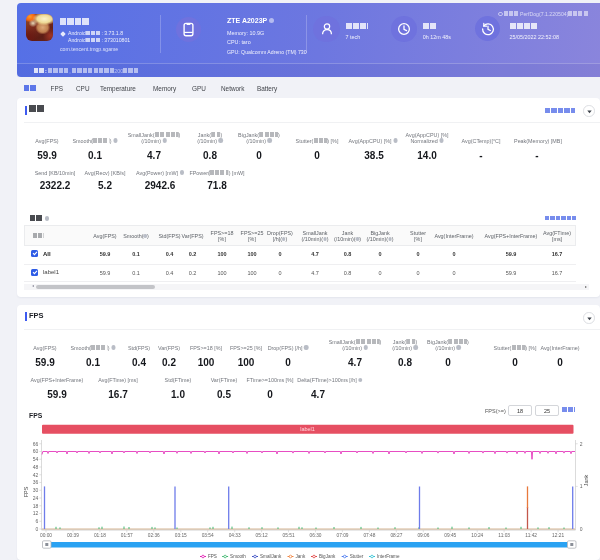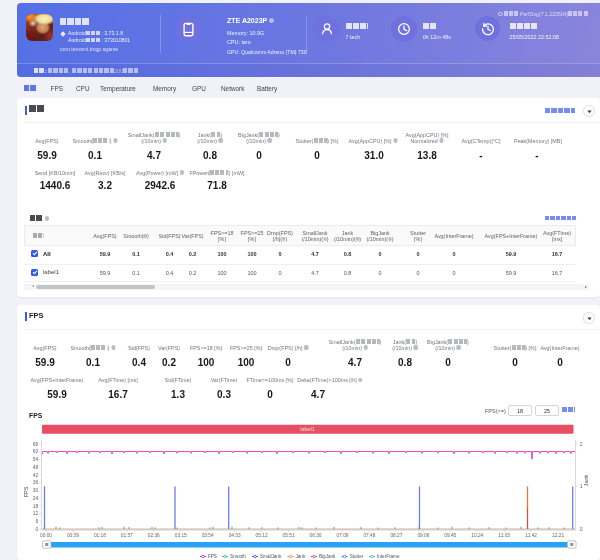--- a/index.html
+++ b/index.html
@@ -135,31 +135,31 @@
 <div class="val" style="left:95px;top:149.5px;">0.1</div>
 <div class="lbl" style="left:154px;top:131.5px;">SmallJank(<span class="z" style="width:24px"></span>)<br>(/10min) <span class="qi"></span></div>
 <div class="val" style="left:154px;top:149.5px;">4.7</div>
 <div class="lbl" style="left:210px;top:131.5px;">Jank(<span class="z" style="width:9.5px"></span>)<br>(/10min) <span class="qi"></span></div>
 <div class="val" style="left:210px;top:149.5px;">0.8</div>
 <div class="lbl" style="left:259px;top:131.5px;">BigJank(<span class="z" style="width:19px"></span>)<br>(/10min) <span class="qi"></span></div>
 <div class="val" style="left:259px;top:149.5px;">0</div>
 <div class="lbl" style="left:317px;top:137.8px;">Stutter(<span class="z" style="width:14px"></span>) [%]</div>
 <div class="val" style="left:317px;top:149.5px;">0</div>
 <div class="lbl" style="left:373px;top:137.8px;">Avg(AppCPU) [%] <span class="qi"></span></div>
-<div class="val" style="left:374px;top:149.5px;">31.0</div>
+<div class="val" style="left:374px;top:149.5px;">38.5</div>
 <div class="lbl" style="left:427px;top:131.5px;">Avg(AppCPU) [%]<br>Normalized <span class="qi"></span></div>
-<div class="val" style="left:427px;top:149.5px;">13.8</div>
+<div class="val" style="left:427px;top:149.5px;">14.0</div>
 <div class="lbl" style="left:481px;top:137.8px;">Avg(CTemp)[°C]</div>
 <div class="val" style="left:481px;top:149.5px;">-</div>
 <div class="lbl" style="left:538px;top:137.8px;">Peak(Memory) [MB]</div>
 <div class="val" style="left:537px;top:149.5px;">-</div>
 <div class="lbl" style="left:55px;top:169.5px;">Send [KB/10min]</div>
-<div class="val" style="left:55px;top:179.5px;">1440.6</div>
+<div class="val" style="left:55px;top:179.5px;">2322.2</div>
 <div class="lbl" style="left:105px;top:169.5px;">Avg(Recv) [KB/s]</div>
-<div class="val" style="left:105px;top:179.5px;">3.2</div>
+<div class="val" style="left:105px;top:179.5px;">5.2</div>
 <div class="lbl" style="left:160px;top:169.5px;">Avg(Power) [mW] <span class="qi"></span></div>
 <div class="val" style="left:160px;top:179.5px;">2942.6</div>
 <div class="lbl" style="left:217px;top:169.5px;">FPower(<span class="z" style="width:19px"></span>) [mW]</div>
 <div class="val" style="left:217px;top:179.5px;">71.8</div>
 
 <div class="abs" style="left:30px;top:214.5px;font-size:6.5px;font-weight:bold;color:#1c1e24;"><span class="z" style="width:13px"></span> <span class="qi"></span></div>
 <div class="abs blue" style="left:545px;top:215px;font-size:5.5px;"><span class="z" style="width:31px"></span></div>
 <div class="abs" style="left:24px;top:225px;width:552px;height:21px;background:#fafafa;border:0.7px solid #ebecee;"></div>
 <div class="abs" style="left:24px;top:263.8px;width:552px;height:1px;background:#efeff1;"></div>
 <div class="abs" style="left:24px;top:281px;width:552px;height:1px;background:#efeff1;"></div>
@@ -249,23 +249,23 @@
 <div class="val" style="left:448px;top:356.5px;">0</div>
 <div class="lbl" style="left:515px;top:344.8px;">Stutter(<span class="z" style="width:14px"></span>) [%]</div>
 <div class="val" style="left:515px;top:356.5px;">0</div>
 <div class="lbl" style="left:560px;top:344.8px;">Avg(InterFrame)</div>
 <div class="val" style="left:560px;top:356.5px;">0</div>
 <div class="lbl" style="left:57px;top:377px;">Avg(FPS+InterFrame)</div>
 <div class="val" style="left:57px;top:388.5px;">59.9</div>
 <div class="lbl" style="left:118px;top:377px;">Avg(FTime) [ms]</div>
 <div class="val" style="left:118px;top:388.5px;">16.7</div>
 <div class="lbl" style="left:178px;top:377px;">Std(FTime)</div>
-<div class="val" style="left:178px;top:388.5px;">1.3</div>
+<div class="val" style="left:178px;top:388.5px;">1.0</div>
 <div class="lbl" style="left:224px;top:377px;">Var(FTime)</div>
-<div class="val" style="left:224px;top:388.5px;">0.3</div>
+<div class="val" style="left:224px;top:388.5px;">0.5</div>
 <div class="lbl" style="left:270px;top:377px;">FTime&gt;=100ms [%]</div>
 <div class="val" style="left:270px;top:388.5px;">0</div>
 <div class="lbl" style="left:330px;top:377px;">Delta(FTime)&gt;100ms [/h] <span class="qi"></span></div>
 <div class="val" style="left:318px;top:388.5px;">4.7</div>
 
 <div class="abs" style="left:29px;top:411.5px;font-size:6.8px;font-weight:bold;color:#1c1e24;">FPS</div>
 <div class="abs" style="left:485px;top:407.5px;font-size:5.5px;color:#555;">FPS(&gt;=)</div>
 <div class="abs" style="left:508px;top:404.5px;width:24px;height:11px;border:0.7px solid #d4d6da;border-radius:2px;background:#fff;font-size:5.5px;color:#333;text-align:center;line-height:10px;">18</div>
 <div class="abs" style="left:535px;top:404.5px;width:24px;height:11px;border:0.7px solid #d4d6da;border-radius:2px;background:#fff;font-size:5.5px;color:#333;text-align:center;line-height:10px;">25</div>
 <div class="abs blue" style="left:562px;top:407px;font-size:6px;"><span class="z" style="width:13px"></span></div>

